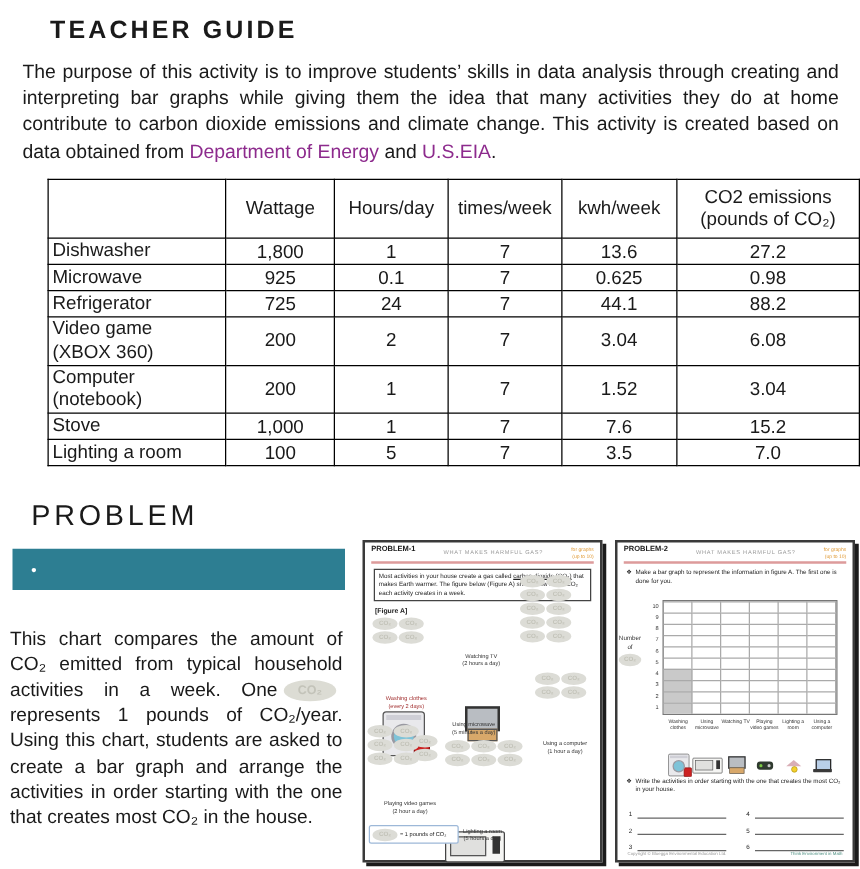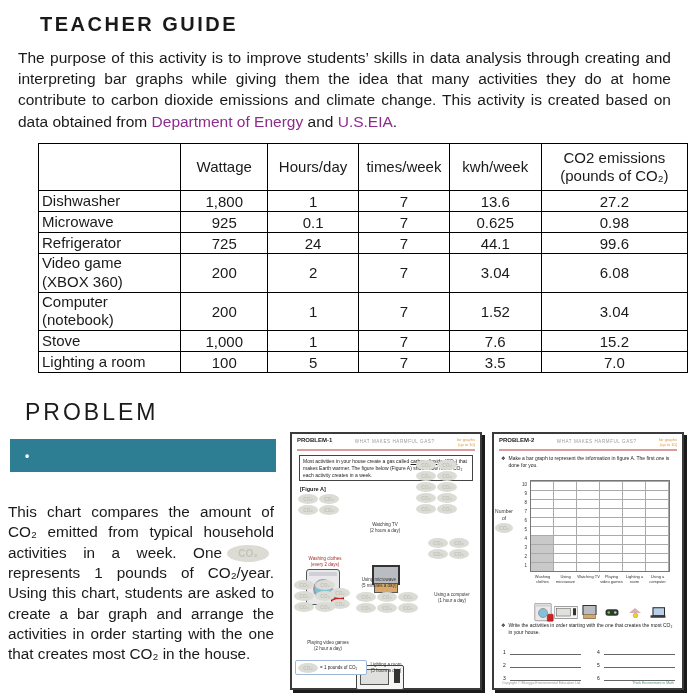--- a/index.html
+++ b/index.html
@@ -139,21 +139,21 @@
         <td class="c3">7</td>
         <td class="c4">0.625</td>
         <td class="c5">0.98</td>
       </tr>
       <tr>
         <td class="c0">Refrigerator</td>
         <td class="c1">725</td>
         <td class="c2">24</td>
         <td class="c3">7</td>
         <td class="c4">44.1</td>
-        <td class="c5">99.6</td>
+        <td class="c5">88.2</td>
       </tr>
       <tr>
         <td class="c0">Video game
  (XBOX 360)</td>
         <td class="c1">200</td>
         <td class="c2">2</td>
         <td class="c3">7</td>
         <td class="c4">3.04</td>
         <td class="c5">6.08</td>
       </tr>

